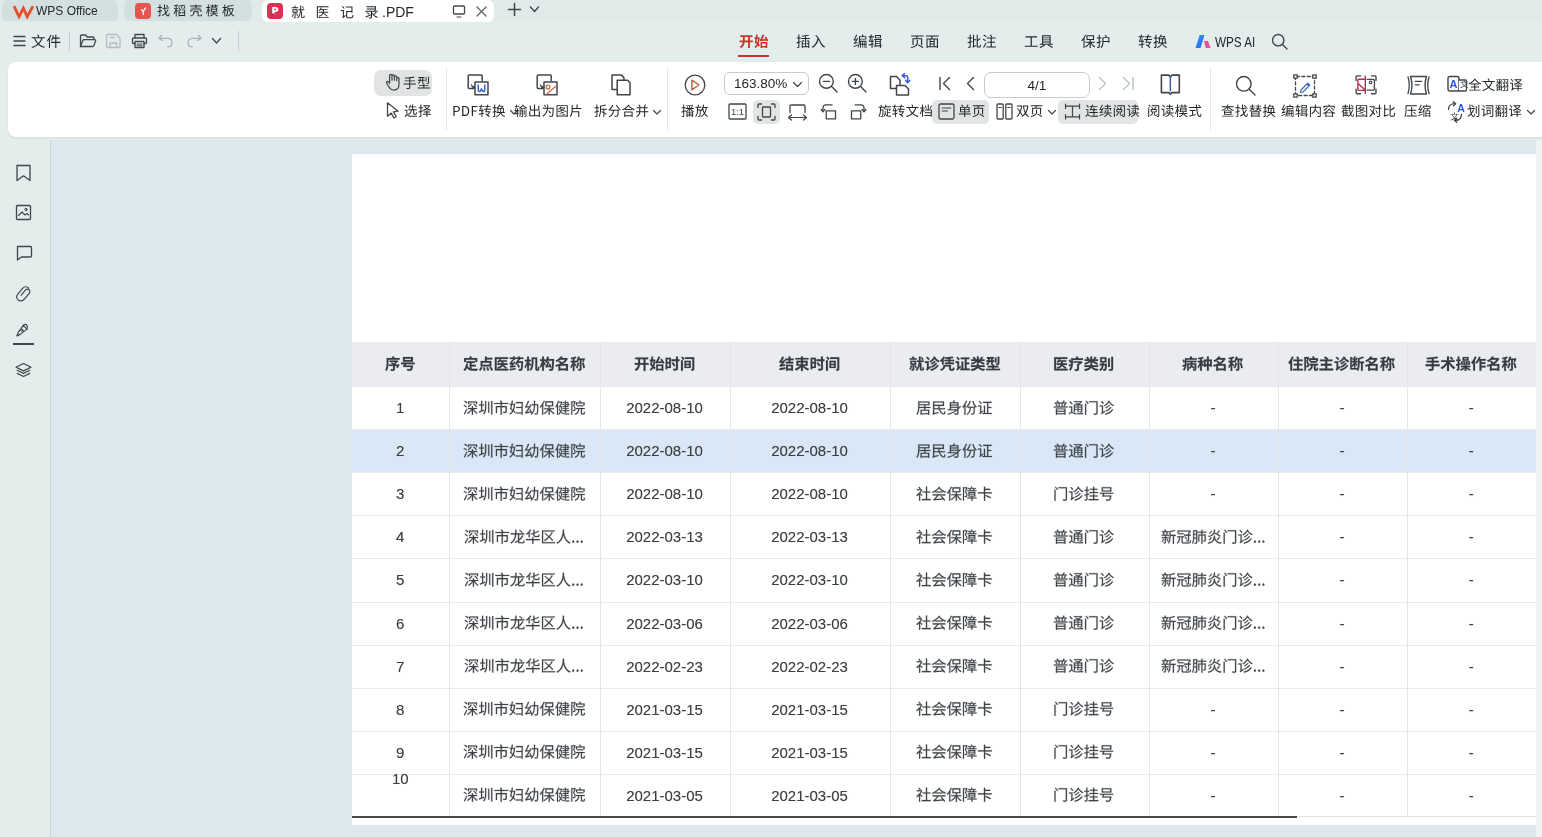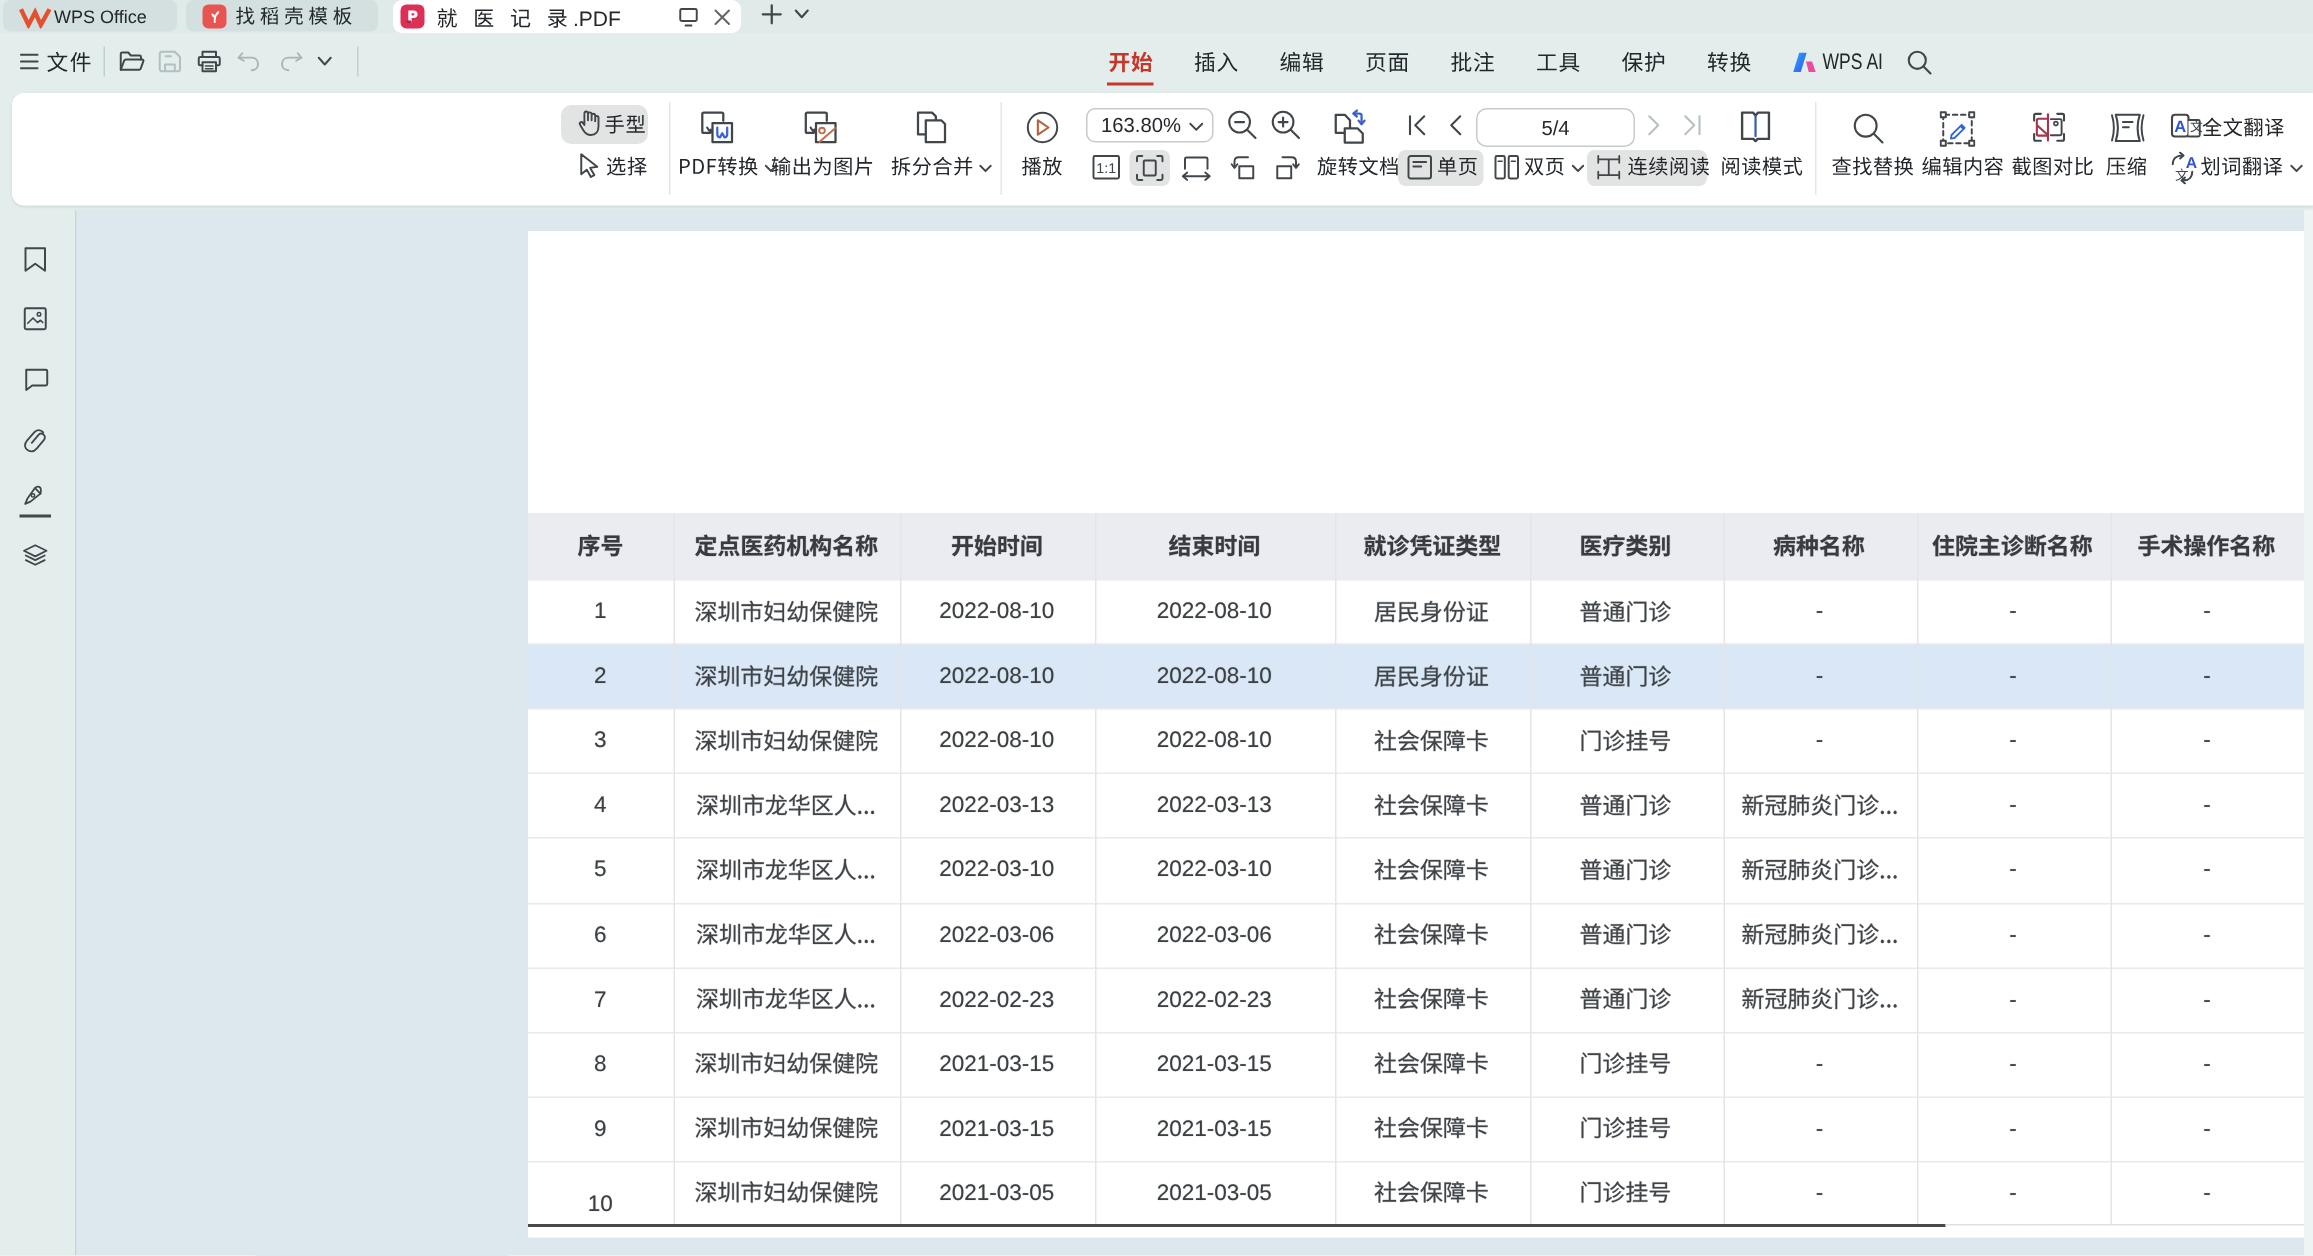--- a/index.html
+++ b/index.html
@@ -437,21 +437,21 @@
       <use href="#gR6863" transform="translate(41.4,11.9) scale(0.0135,-0.0135)"></use>
     </svg>
   </div>
 <svg style="position:absolute;left:938px;top:76px" width="13" height="15" viewBox="0 0 13 15" fill="none" stroke="#41464b" stroke-width="1.3" stroke-linecap="round" stroke-linejoin="round">
     <path d="M2 1.5 V13.5 M11.5 1.5 L5.5 7.5 L11.5 13.5" stroke-width="1.4"></path>
   </svg>
 <svg style="position:absolute;left:965px;top:76px" width="10" height="15" viewBox="0 0 10 15" fill="none" stroke="#41464b" stroke-width="1.3" stroke-linecap="round" stroke-linejoin="round">
     <path d="M8.5 1.5 L2.5 7.5 L8.5 13.5" stroke-width="1.4"></path>
   </svg>
 <div class="ab ctr" style="left:984px;top:72px;width:104px;height:24px;border:1px solid #c6cbd0;border-radius:7px;background:#fff">
-    <span style="font-size:13.5px;color:#23272b">5/4</span>
+    <span style="font-size:13.5px;color:#23272b">4/1</span>
   </div>
 <svg style="position:absolute;left:1098px;top:76px" width="10" height="15" viewBox="0 0 10 15" fill="none" stroke="#41464b" stroke-width="1.3" stroke-linecap="round" stroke-linejoin="round">
     <path d="M1.5 1.5 L7.5 7.5 L1.5 13.5" stroke="#b6c0c3" stroke-width="1.4"></path>
   </svg>
 <svg style="position:absolute;left:1122px;top:76px" width="13" height="15" viewBox="0 0 13 15" fill="none" stroke="#41464b" stroke-width="1.3" stroke-linecap="round" stroke-linejoin="round">
     <path d="M1.5 1.5 L7.5 7.5 L1.5 13.5 M11 1.5 V13.5" stroke="#b6c0c3" stroke-width="1.4"></path>
   </svg>
 <svg style="position:absolute;left:1159px;top:73px" width="23" height="22" viewBox="0 0 23 22" fill="none" stroke="#41464b" stroke-width="1.3" stroke-linecap="round" stroke-linejoin="round">
     <path d="M11.35 4 L9.7 2.1 H2.4 V19.6 H9.9 L11.35 21.2 L12.8 19.6 H20.3 V2.1 H13 Z" stroke-width="1.6"></path>
     <path d="M11.35 4.6 V17.8" stroke="#3a5fa8" stroke-width="1.5"></path>
@@ -1201,21 +1201,21 @@
   </div>
 <div class="ab ctr" style="left:1148.5px;top:730.8px;width:129.0px;height:43.1px">
     <span style="font-size:15px;color:#3c4043;text-shadow:0 0 0.7px rgba(60,64,67,.45)">-</span>
   </div>
 <div class="ab ctr" style="left:1277.5px;top:730.8px;width:129.0px;height:43.1px">
     <span style="font-size:15px;color:#3c4043;text-shadow:0 0 0.7px rgba(60,64,67,.45)">-</span>
   </div>
 <div class="ab ctr" style="left:1406.5px;top:730.8px;width:129.5px;height:43.1px">
     <span style="font-size:15px;color:#3c4043;text-shadow:0 0 0.7px rgba(60,64,67,.45)">-</span>
   </div>
-<div class="ab ctr" style="left:352.0px;top:786px;width:96.5px;height:32px">
+<div class="ab ctr" style="left:352.0px;top:762px;width:96.5px;height:32px">
     <span style="font-size:15px;color:#3c4043;text-shadow:0 0 0.7px rgba(60,64,67,.45)">10</span>
   </div>
 <div class="ab ctr" style="left:448.5px;top:773.9px;width:151.0px;height:43.1px">
     <svg style="stroke:#404449;stroke-width:14px" width="123" height="16" viewBox="0 0 123 16" fill="#404449">
       <use href="#gR6df1" transform="translate(0.0,13.5) scale(0.0153,-0.0153)"></use>
       <use href="#gR5733" transform="translate(15.3,13.5) scale(0.0153,-0.0153)"></use>
       <use href="#gR5e02" transform="translate(30.6,13.5) scale(0.0153,-0.0153)"></use>
       <use href="#gR5987" transform="translate(45.9,13.5) scale(0.0153,-0.0153)"></use>
       <use href="#gR5e7c" transform="translate(61.2,13.5) scale(0.0153,-0.0153)"></use>
       <use href="#gR4fdd" transform="translate(76.5,13.5) scale(0.0153,-0.0153)"></use>

